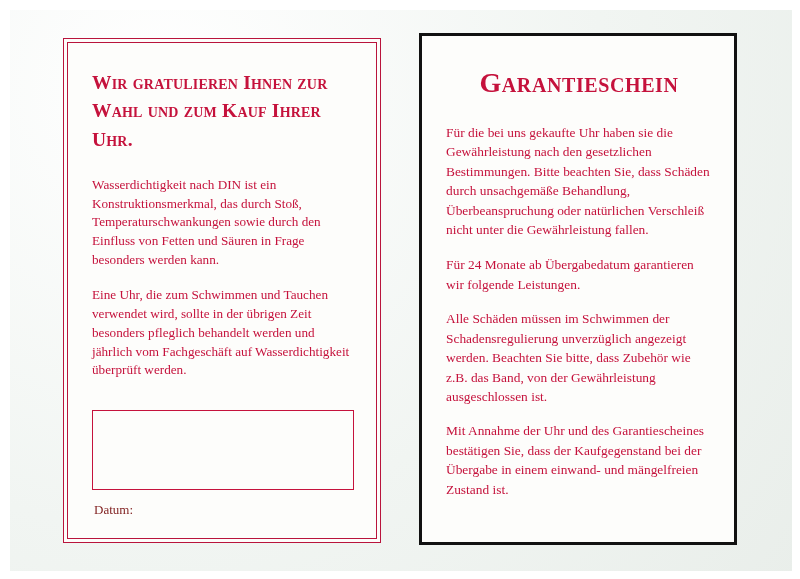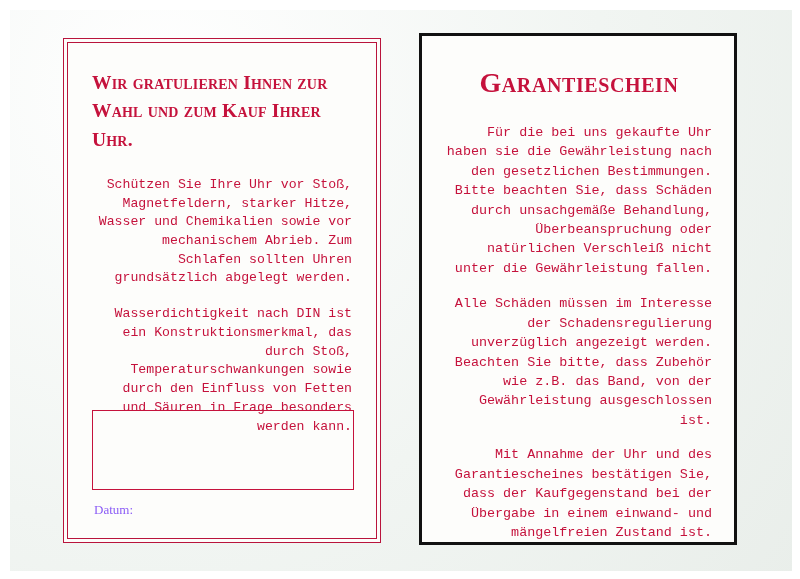--- a/index.html
+++ b/index.html
@@ -92,23 +92,22 @@
     font-weight: 700;
     letter-spacing: 0.6px;
     font-variant: small-caps;
     line-height: 1.1;
   }
   p.body {
     margin: 0 0 17px 0;
     color: #c5123c;
     font-size: 13.2px;
     line-height: 1.42;
-    text-align: right;
+    text-align: left;
     hyphens: auto;
-    font-family: Liberation Mono, monospace;
   }
   .card-right p.body {
     color: #c5123c;
     font-size: 13.4px;
     line-height: 1.45;
     margin: 0 0 16px 0;
   }
   .card-right p.body.tight {
     margin-bottom: 15px;
   }
@@ -117,21 +116,21 @@
     left: 24px;
     right: 22px;
     bottom: 48px;
     height: 78px;
     border: 1px solid #c5123c;
   }
   .datum {
     position: absolute;
     left: 26px;
     bottom: 20px;
-    color: #8b5cf6;
+    color: #7f1d1d;
     font-size: 13px;
   }
   .scan-edge-top, .scan-edge-bottom, .scan-edge-left, .scan-edge-right {
     position: absolute;
     background: #ffffff;
     pointer-events: none;
   }
   .scan-edge-top { left:0; top:0; width:800px; height:10px; }
   .scan-edge-bottom { left:0; bottom:0; width:800px; height:8px; }
   .scan-edge-left { left:0; top:0; width:10px; height:579px; }
@@ -141,34 +140,35 @@
 <body>
 
 <div class="page">
 
   <div class="spread">
 
     <div class="card card-left">
       <div class="inner">
         <h1 class="headline-left">Wir gratulieren Ihnen zur Wahl und zum Kauf Ihrer Uhr.</h1>
 
-        <p class="body">Schützen Sie Ihre Uhr vor Stoß, Magnetfeldern, starker Hitze, Wasser und Chemikalien sowie vor mechanischem Abrieb. Zum Schlafen sollten Uhren grundsätzlich abgelegt werden.</p>
         <p class="body">Wasserdichtigkeit nach DIN ist ein Konstruktionsmerkmal, das durch Stoß, Temperaturschwankungen sowie durch den Einfluss von Fetten und Säuren in Frage besonders werden kann.</p>
+        <p class="body">Eine Uhr, die zum Schwimmen und Tauchen verwendet wird, sollte in der übrigen Zeit besonders pfleglich behandelt werden und jährlich vom Fachgeschäft auf Wasserdichtigkeit überprüft werden.</p>
 
         <div class="signature-box"></div>
         <div class="datum">Datum:</div>
       </div>
     </div>
 
     <div class="card card-right">
       <div class="inner">
         <h1 class="headline-right">Garantieschein</h1>
 
         <p class="body">Für die bei uns gekaufte Uhr haben sie die Gewährleistung nach den gesetzlichen Bestimmungen. Bitte beachten Sie, dass Schäden durch unsachgemäße Behandlung, Überbeanspruchung oder natürlichen Verschleiß nicht unter die Gewährleistung fallen.</p>
-        <p class="body tight">Alle Schäden müssen im Interesse der Schadensregulierung unverzüglich angezeigt werden. Beachten Sie bitte, dass Zubehör wie z.B. das Band, von der Gewährleistung ausgeschlossen ist.</p>
+        <p class="body tight">Für 24 Monate ab Übergabedatum garantieren wir folgende Leistungen.</p>
+        <p class="body tight">Alle Schäden müssen im Schwimmen der Schadensregulierung unverzüglich angezeigt werden. Beachten Sie bitte, dass Zubehör wie z.B. das Band, von der Gewährleistung ausgeschlossen ist.</p>
         <p class="body tight">Mit Annahme der Uhr und des Garantiescheines bestätigen Sie, dass der Kaufgegenstand bei der Übergabe in einem einwand- und mängelfreien Zustand ist.</p>
       </div>
     </div>
 
   </div>
 
   <div class="scan-edge-top"></div>
   <div class="scan-edge-bottom"></div>
   <div class="scan-edge-left"></div>
   <div class="scan-edge-right"></div>

